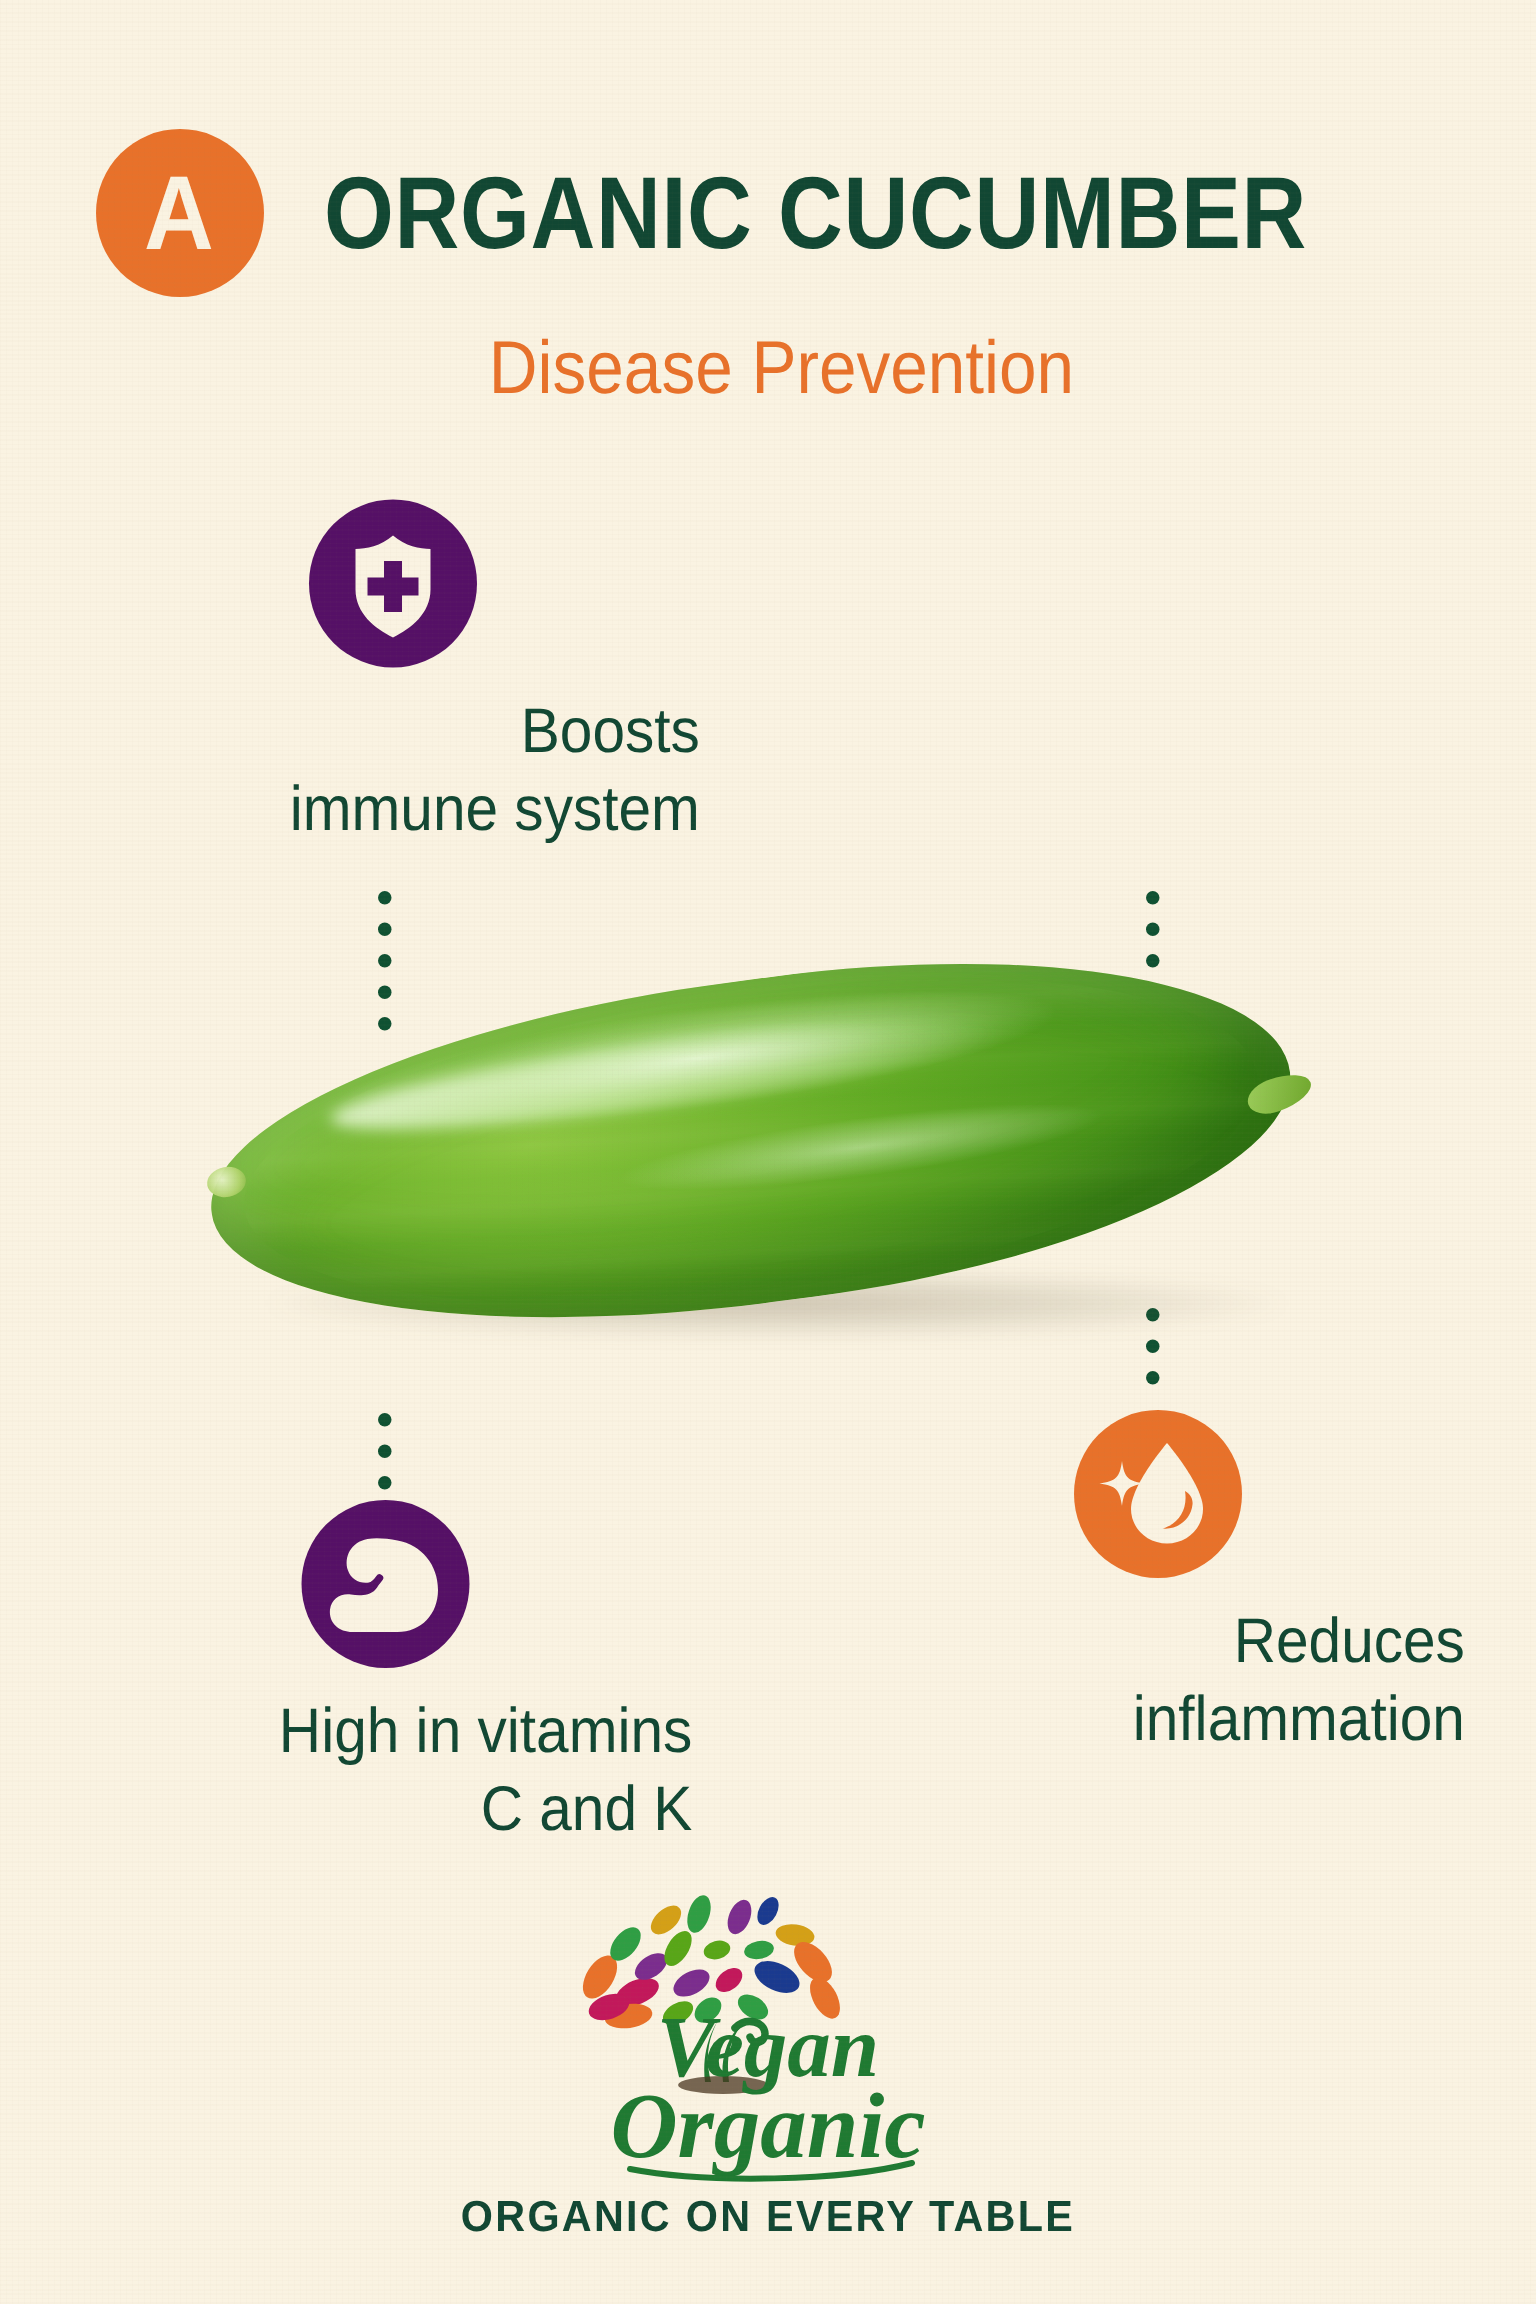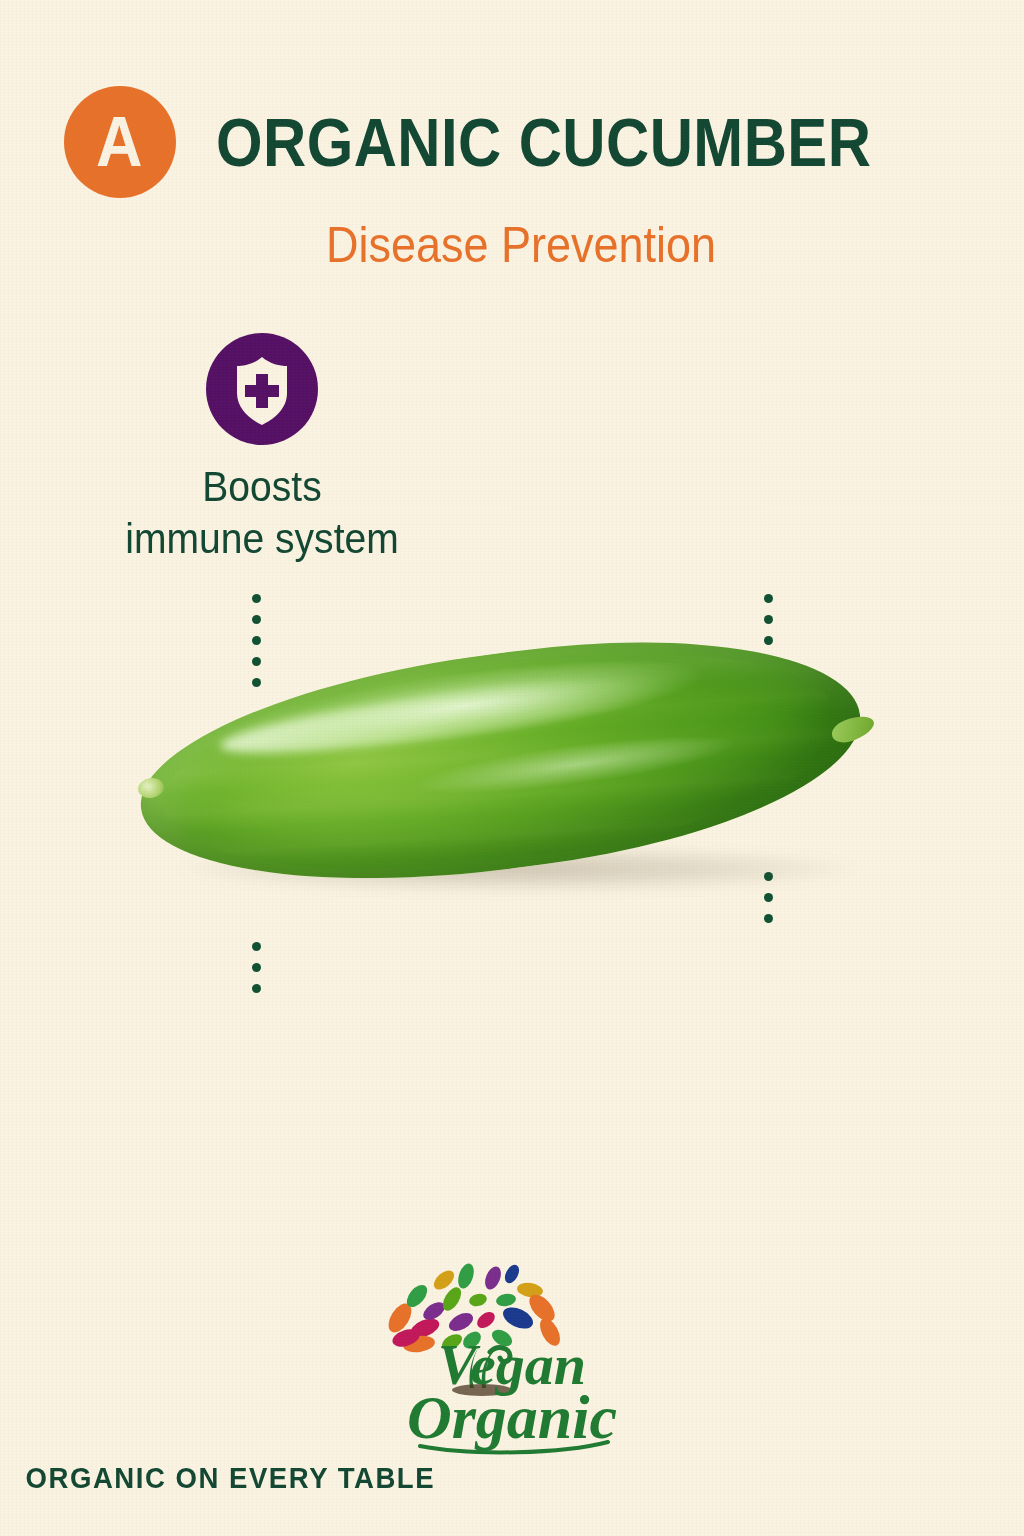--- a/index.html
+++ b/index.html
@@ -80,21 +80,21 @@
     margin-top: 20px;
     padding-left: 20px;
     font-family: "Liberation Sans Narrow", "Liberation Sans", sans-serif;
     transform: scaleX(0.9);
   }
 
   
   .feature {
     position: absolute;
     width: 440px;
-    text-align: center;
+    text-align: right;
   }
   .icon-circle {
     width: 112px;
     height: 112px;
     border-radius: 50%;
     margin: 0 auto;
     position: relative;
     display: block;
   }
   .icon-circle.purple { background: #551066; }
@@ -215,21 +215,21 @@
     transform: rotate(-10deg);
     opacity: .95;
   }
 
   
   #logo-block {
     position: absolute;
     left: 0;
     top: 1256px;
     width: 1024px;
-    text-align: left;
+    text-align: center;
   }
   #logo-mark { display: block; margin: 0 auto; }
   #tagline {
     margin-top: 6px;
     color: #114733;
     font-size: 29px;
     font-weight: bold;
     letter-spacing: 1.6px;
     font-family: "Liberation Sans Narrow", "Liberation Sans", sans-serif;
     transform: scaleX(0.95);
@@ -257,21 +257,46 @@
         <path d="M50 41 L62 41 L62 52 L73 52 L73 64 L62 64 L62 75 L50 75 L50 64 L39 64 L39 52 L50 52 Z" fill="#551066"></path>
       </svg>
     </div>
     <div class="feature-label">
       <div>Boosts</div>
       <div>immune system</div>
     </div>
   </div>
 
 
-
+  <div class="feature" id="feature-vitamins">
+    <div class="icon-circle purple">
+      <svg viewBox="0 0 112 112" xmlns="http://www.w3.org/2000/svg">
+        <path d="M44 26 C33 28 28 38 31 47 C33 53 39 56 45 55 C50 54 53 50 53 50 C53 50 53 56 49 60 C45 64 38 64 33 63 C26 62 20 66 19 73 C18 82 25 88 34 88 L64 88 C80 88 91 76 91 60 C91 43 80 30 64 27 C57 25.7 50 25 44 26 Z" fill="#faf3e2"></path>
+        <path d="M34 60 C41 61 48 58 52 52" fill="none" stroke="#551066" stroke-width="5" stroke-linecap="round"></path>
+      </svg>
+    </div>
+    <div class="feature-label">
+      <div>High in vitamins</div>
+      <div>C and K</div>
+    </div>
+  </div>
+
+  <div class="feature" id="feature-inflam">
+    <div class="icon-circle orange">
+      <svg viewBox="0 0 112 112" xmlns="http://www.w3.org/2000/svg">
+        <path d="M62 22 C62 22 38 50 38 66 C38 79 49 89 62 89 C75 89 86 79 86 66 C86 50 62 22 62 22 Z" fill="#faf3e2"></path>
+        <path d="M74 54 C76 66 70 76 59 79 C69 80 78 73 79 63 C79.5 59 77 55.5 74 54 Z" fill="#e8712a"></path>
+        <path d="M32 34 C33.5 45 36 47.5 47 49 C36 50.5 33.5 53 32 64 C30.5 53 28 50.5 17 49 C28 47.5 30.5 45 32 34 Z" fill="#faf3e2"></path>
+      </svg>
+    </div>
+    <div class="feature-label">
+      <div>Reduces</div>
+      <div>inflammation</div>
+    </div>
+  </div>
 
   <div class="dots" id="dots-immune">
     <i></i>
     <i></i>
     <i></i>
     <i></i>
     <i></i>
   </div>
   <div class="dots" id="dots-pressure">
     <i></i>

